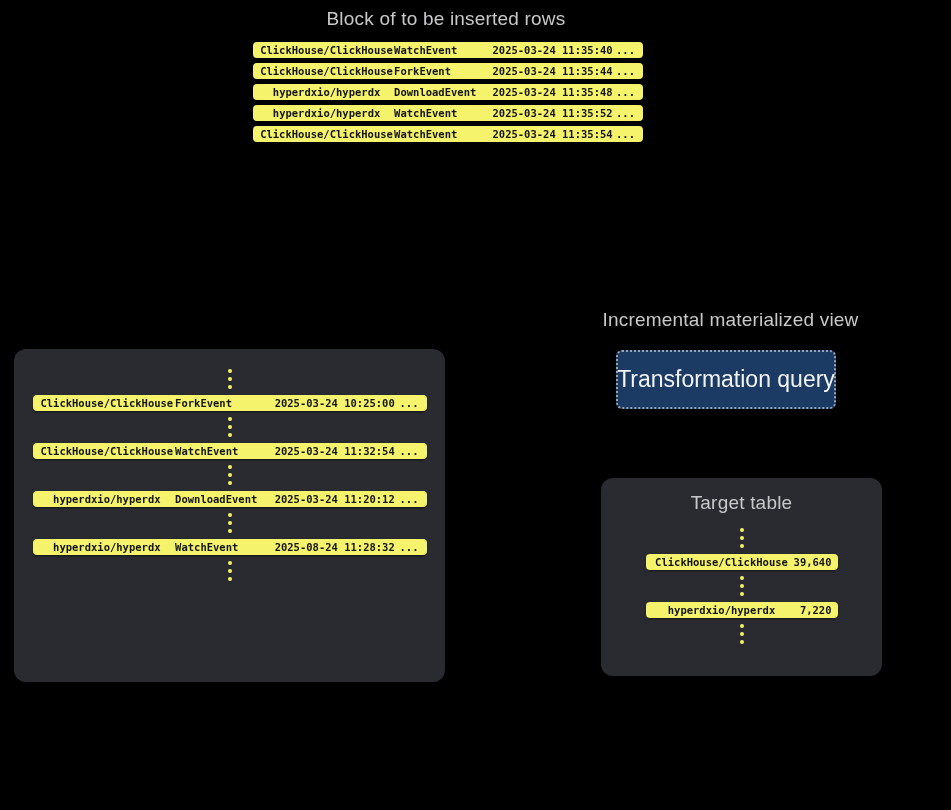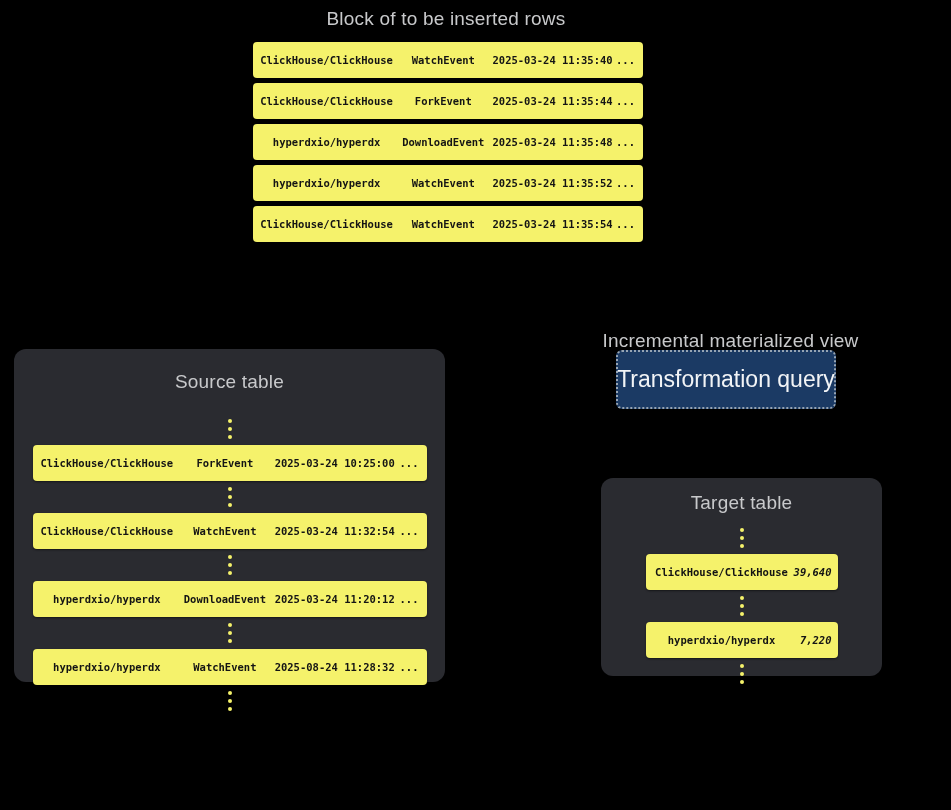--- a/index.html
+++ b/index.html
@@ -20,61 +20,61 @@
     white-space: nowrap;
   }
   
   #insert-title { position: absolute; left: 230px; top: 2px; width: 432px; }
   #insert-rows {
     position: absolute; left: 253px; top: 42px; width: 390px;
     display: flex; flex-direction: column; gap: 5px;
   }
   
   .data-row {
-    height: 36px;
+    height: 16px;
     background: #f5f26b;
     border-radius: 4px;
     display: flex; align-items: center;
     font-family: "DejaVu Sans Mono", monospace;
     font-weight: bold;
     font-size: 10.5px;
     color: #141414;
     padding: 0 8px 0 6px;
     box-sizing: border-box;
     white-space: nowrap;
     box-shadow: 0 1px 2px rgba(0,0,0,0.5);
   }
   .c-repo  { width: 140px; text-align: center; }
-  .c-event { width: 102px; text-align: center; }
+  .c-event { width: 102px; text-align: left; }
   .c-time  { width: 128px; }
   .c-more  { flex: 1; text-align: right; }
   
   .panel {
     position: absolute;
     background: #2a2b30;
     border-radius: 12px;
   }
   #source-panel { left: 14px;  top: 349px; width: 431px; height: 333px; }
   #target-panel { left: 601px; top: 478px; width: 281px; height: 198px; }
   #source-panel .h-title { margin-top: 16px; }
   #target-panel .h-title { margin-top: 8px; }
   .flow {
     display: flex; flex-direction: column; align-items: center; gap: 6px;
   }
   #source-panel .flow { margin-top: 20px; }
   #target-panel .flow { margin-top: 8px; }
   #source-panel .data-row { width: 394px; }
   #target-panel .data-row { width: 192px; padding: 0 6px; }
   .t-name  { width: 140px; text-align: center; }
-  .t-count { flex: 1; text-align: right; font-style: italic; }
+  .t-count { flex: 1; text-align: right; }
   
   .dots { display: flex; flex-direction: column; gap: 4px; align-items: center; }
   .dot  { width: 4px; height: 4px; border-radius: 50%; background: #f5f26b; }
   
-  #imv-title { position: absolute; left: 510px; top: 303px; width: 441px; margin-top: 21px; }
+  #imv-title { position: absolute; left: 510px; top: 303px; width: 441px; }
   #tq-button {
     position: absolute; left: 616px; top: 350px; width: 220px; height: 59px;
     background: #1b3a64;
     border: 2px dotted #97a5b4;
     border-radius: 6px;
     box-sizing: border-box;
     display: flex; align-items: center; justify-content: center;
     color: #f2f4f6;
     font-size: 23px;
     white-space: nowrap;
@@ -112,21 +112,20 @@
   </div>
   <div class="data-row">
     <span class="c-repo">ClickHouse/ClickHouse</span>
     <span class="c-event">WatchEvent</span>
     <span class="c-time">2025-03-24 11:35:54</span>
     <span class="c-more">...</span>
   </div>
 </div>
 
 <div class="panel" id="source-panel">
-  <div class="h-title">Source table</div>
   <div class="flow">
     <div class="dots">
         <span class="dot"></span>
         <span class="dot"></span>
         <span class="dot"></span>
       </div>
     <div class="data-row">
       <span class="c-repo">ClickHouse/ClickHouse</span>
       <span class="c-event">ForkEvent</span>
       <span class="c-time">2025-03-24 10:25:00</span>

